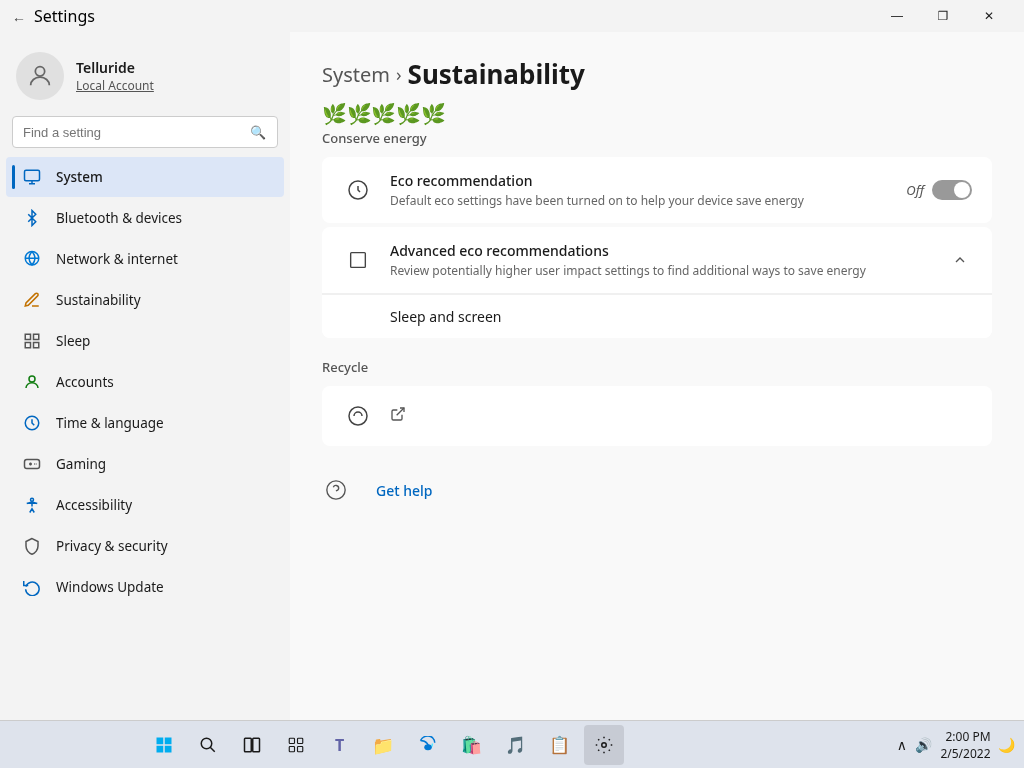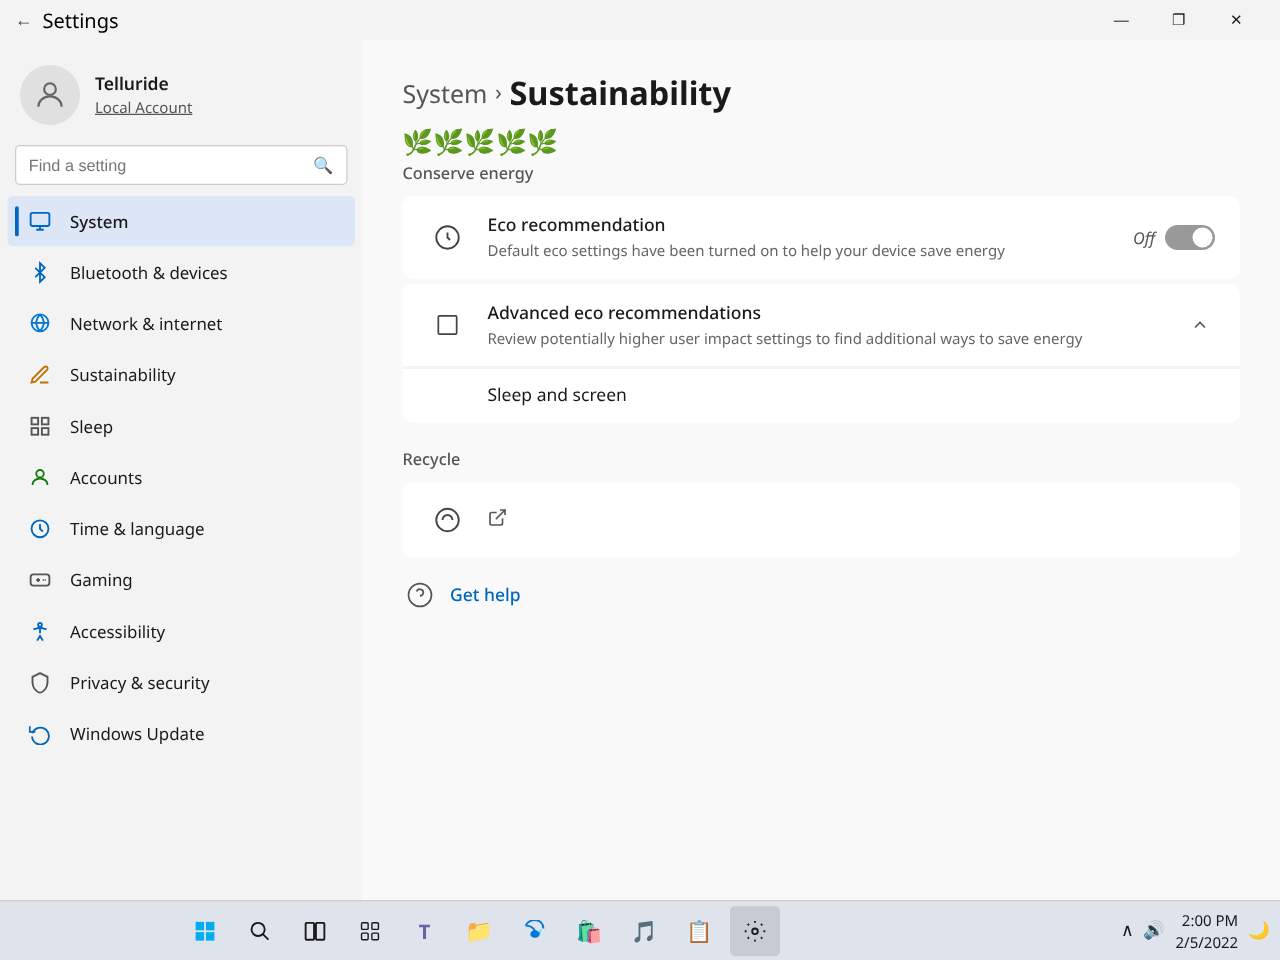--- a/index.html
+++ b/index.html
@@ -282,22 +282,22 @@
     .section-gap { margin-top: 20px; }
 
     .external-link-icon {
       color: #555;
       font-size: 14px;
     }
 
     .get-help-row {
       display: flex;
       align-items: center;
-      gap: 10px;
-      margin-top: 16px;
+      gap: 26px;
+      margin-top: 30px;
       cursor: pointer;
     }
     .get-help-icon {
       width: 28px;
       height: 28px;
       display: flex;
       align-items: center;
       justify-content: center;
       font-size: 18px;
       color: #555;

